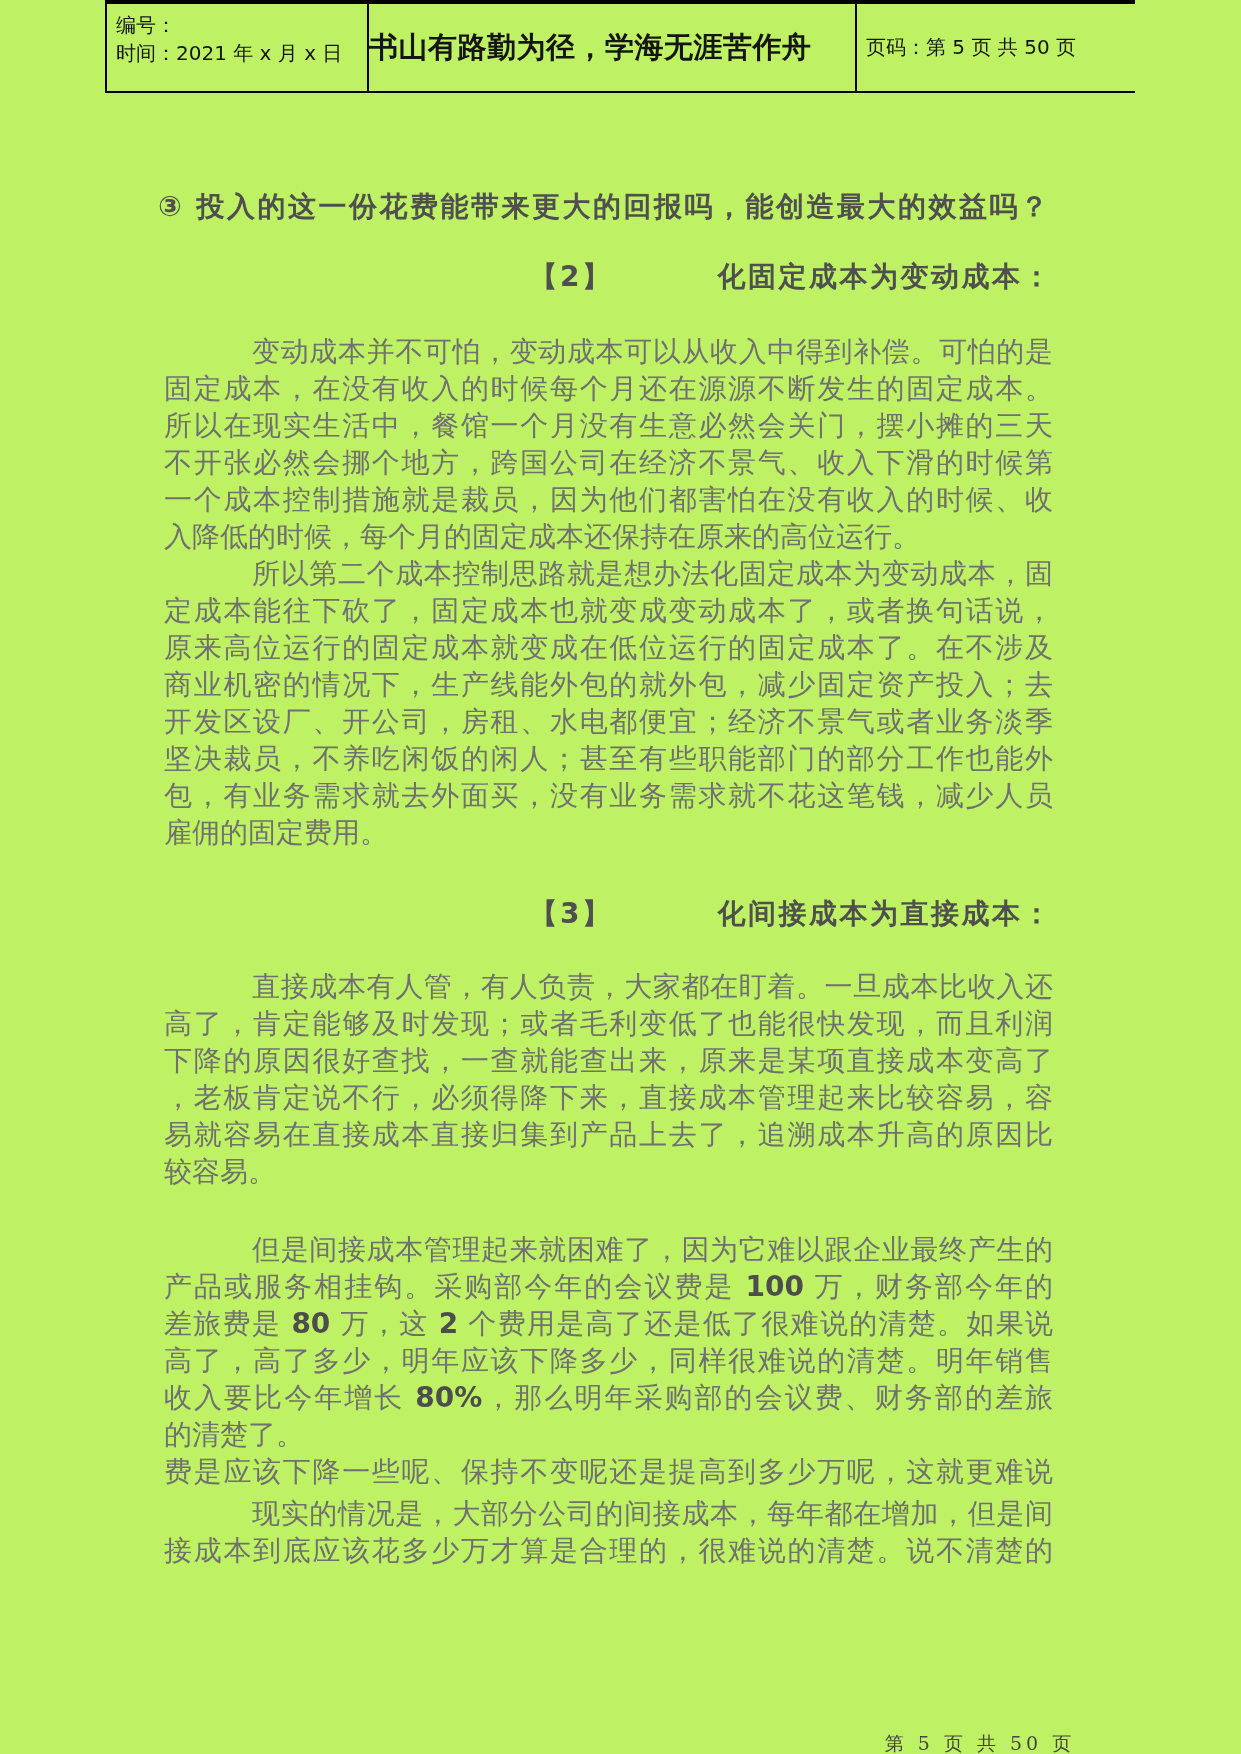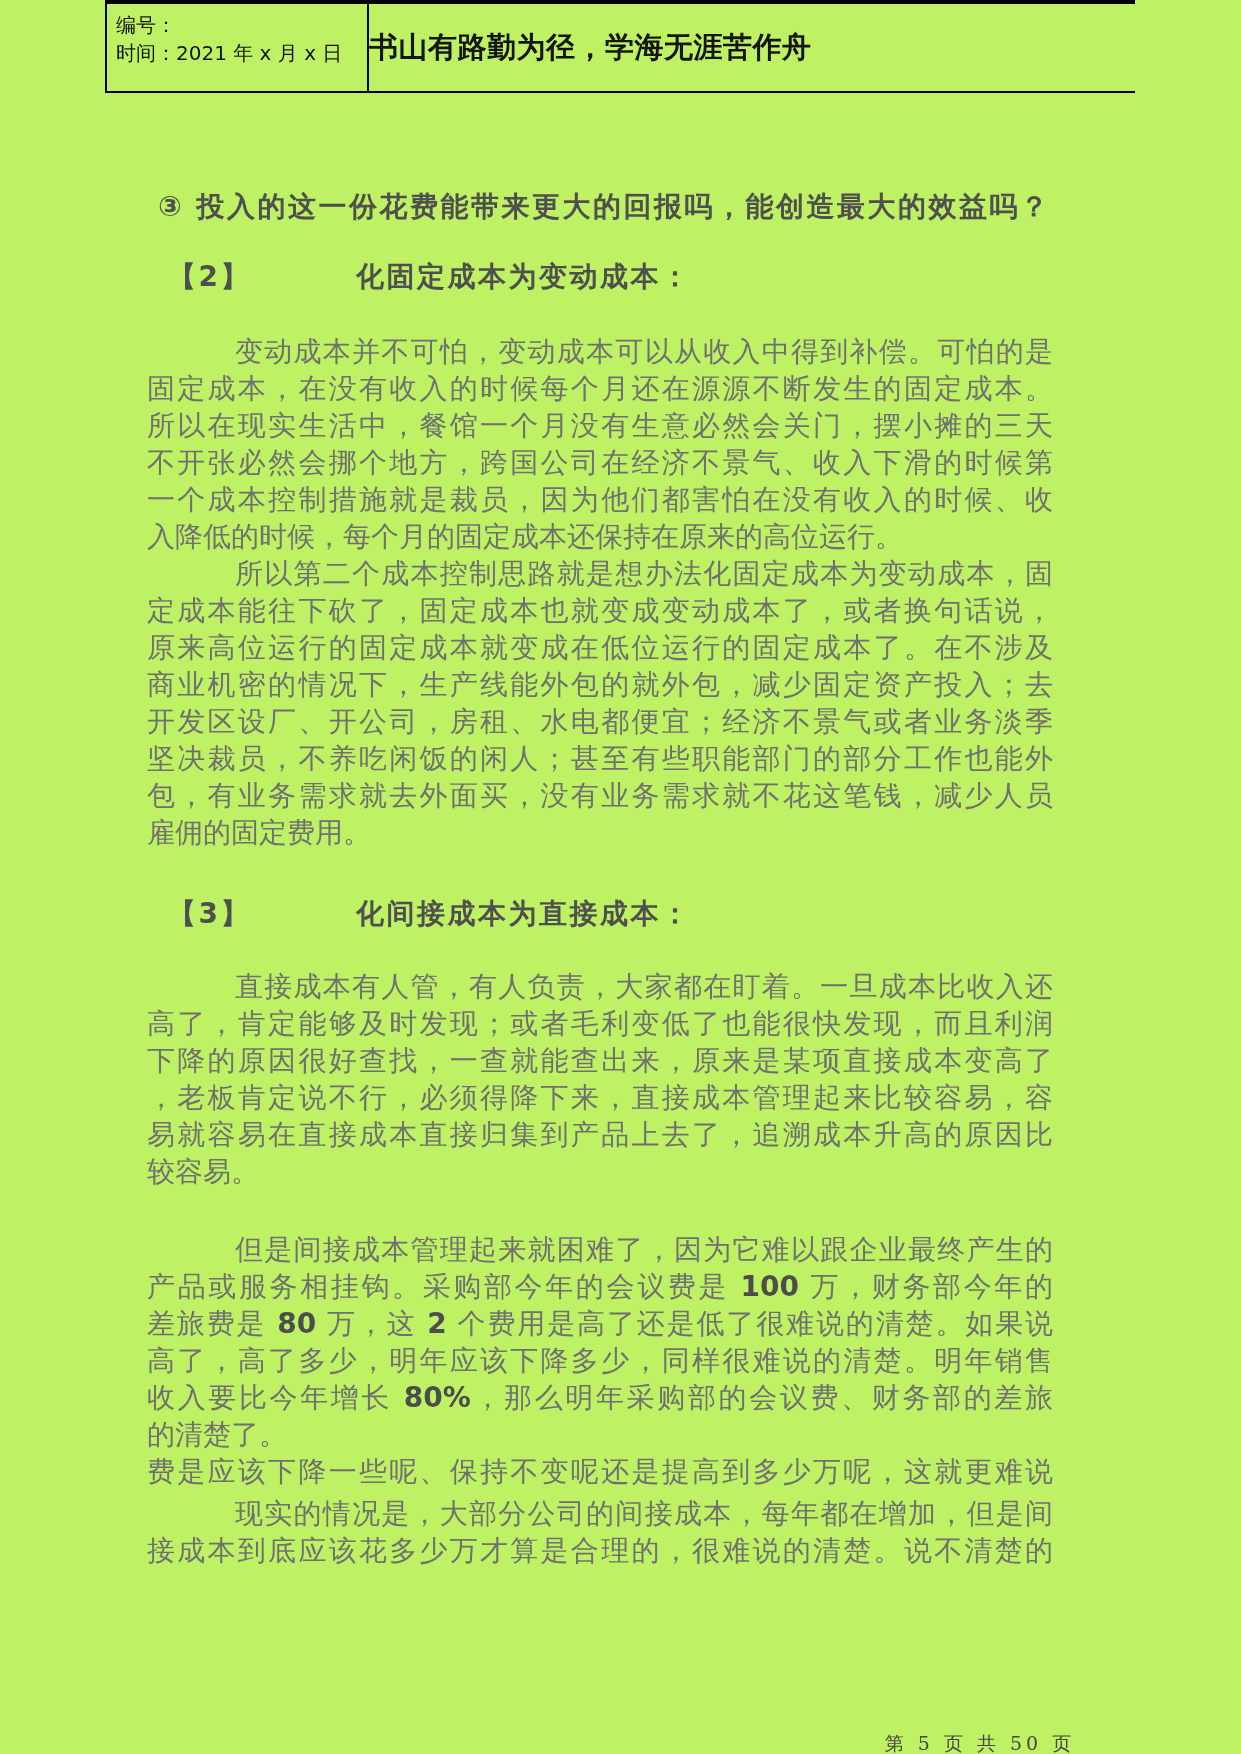--- a/index.html
+++ b/index.html
@@ -25,25 +25,25 @@
   
   .doc-body{
     position:absolute;left:147px;top:93px;width:906px;
     color:#707070;font-size:28px;line-height:37px;
   }
   .heading{
     font-family:"DejaVu Sans", sans-serif;font-weight:600;color:#4f4f4f;
     font-size:28px;letter-spacing:2.5px;line-height:37px;white-space:nowrap;
   }
   .h-question{margin-top:95px;padding-left:11px;}
-  .shead{padding-left:21px;}
+  .shead{padding-left:21px;text-align:right;}
   .shead-2{margin-top:33px;}
   .shead-3{margin-top:44px;}
   .stitle{margin-left:105px;}
-  .para{line-height:37px;}
+  .para{line-height:37px;margin-left:17px;}
   .p-after-h2{margin-top:38px;}
   .p-after-h3{margin-top:36px;}
   .p-blankline{margin-top:41px;}
   .p-tight{margin-top:5px;}
   .tline{text-align:justify;text-align-last:left;}
   .tline.fill{text-align-last:justify;}
   .tline.first{text-indent:88px;}
   .num{
     font-family:"DejaVu Sans", sans-serif;font-weight:600;color:#4d4d4d;
     letter-spacing:0;
@@ -60,20 +60,23 @@
 
 <div class="page">
 
   <div class="header">
     <div class="hcell cell-info">
       <div>编号：</div>
       <div>时间：2021 年 x 月 x 日</div>
     </div>
     <div class="hcell cell-motto">
       <span class="motto">书山有路勤为径，学海无涯苦作舟</span>
+    </div>
+    <div class="hcell cell-page">
+      <span>页码：第 5 页 共 50 页</span>
     </div>
   </div>
 
   <div class="doc-body">
 
     <div class="heading h-question">③ 投入的这一份花费能带来更大的回报吗，能创造最大的效益吗？</div>
 
     <div class="heading shead shead-2">
       <span>【2】</span><span class="stitle">化固定成本为变动成本：</span>
     </div>

